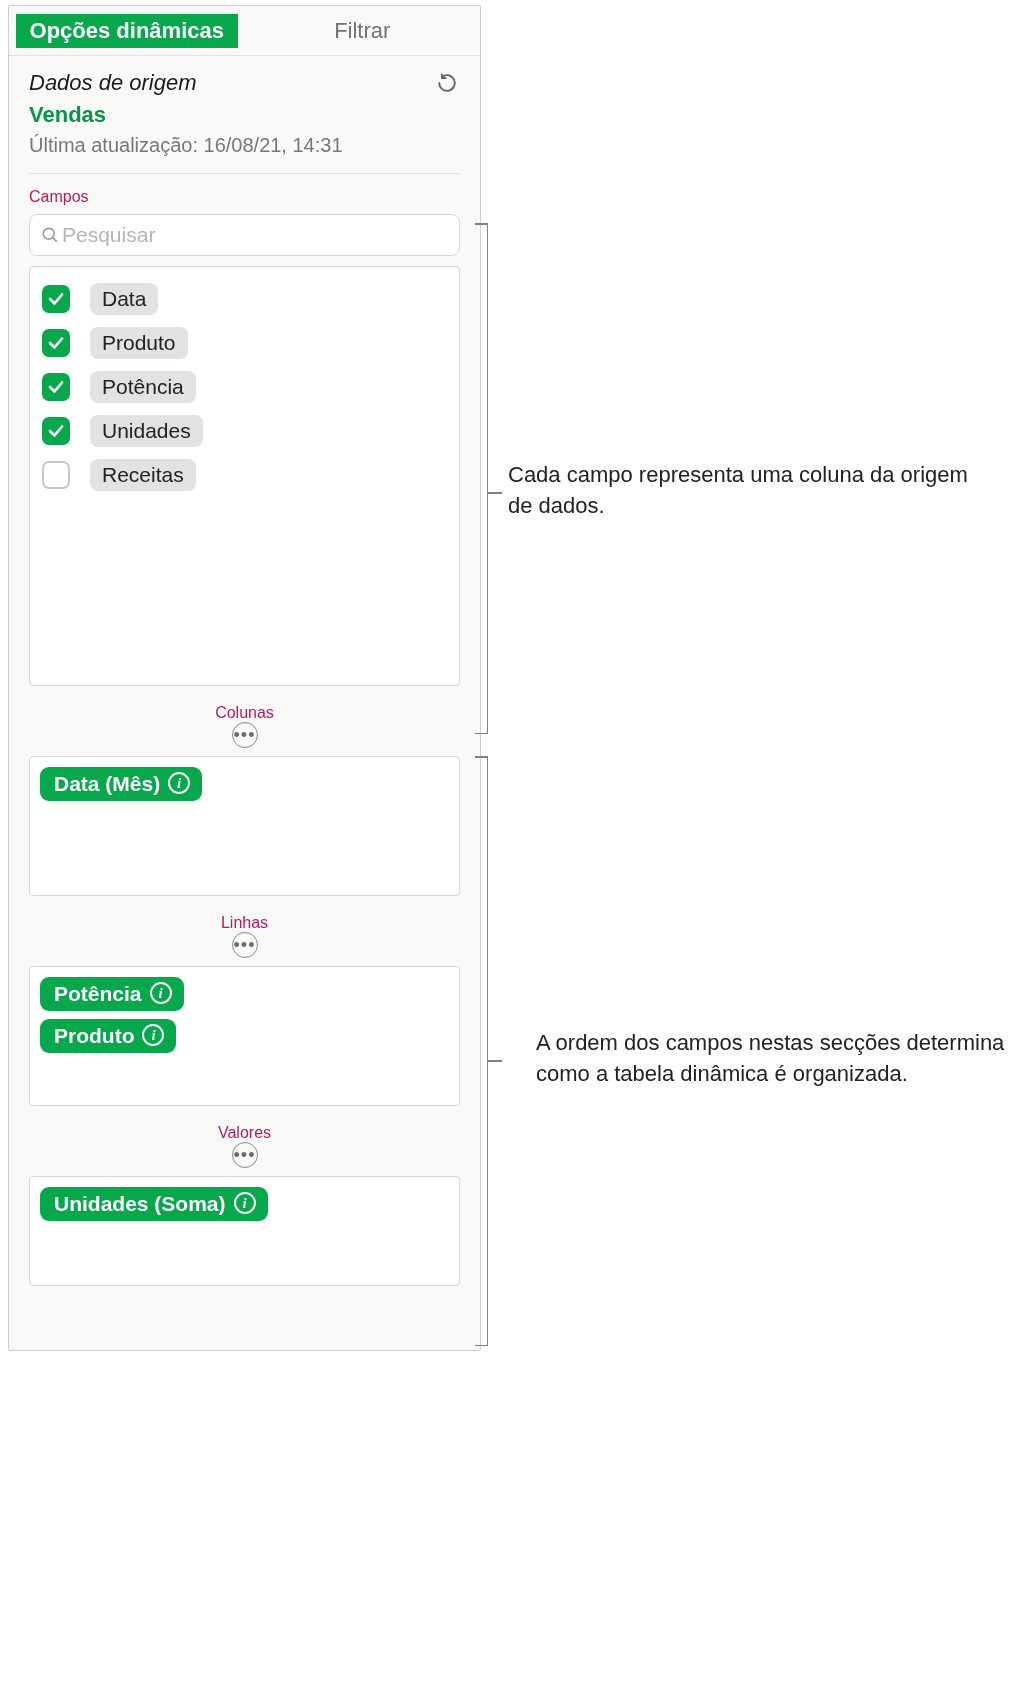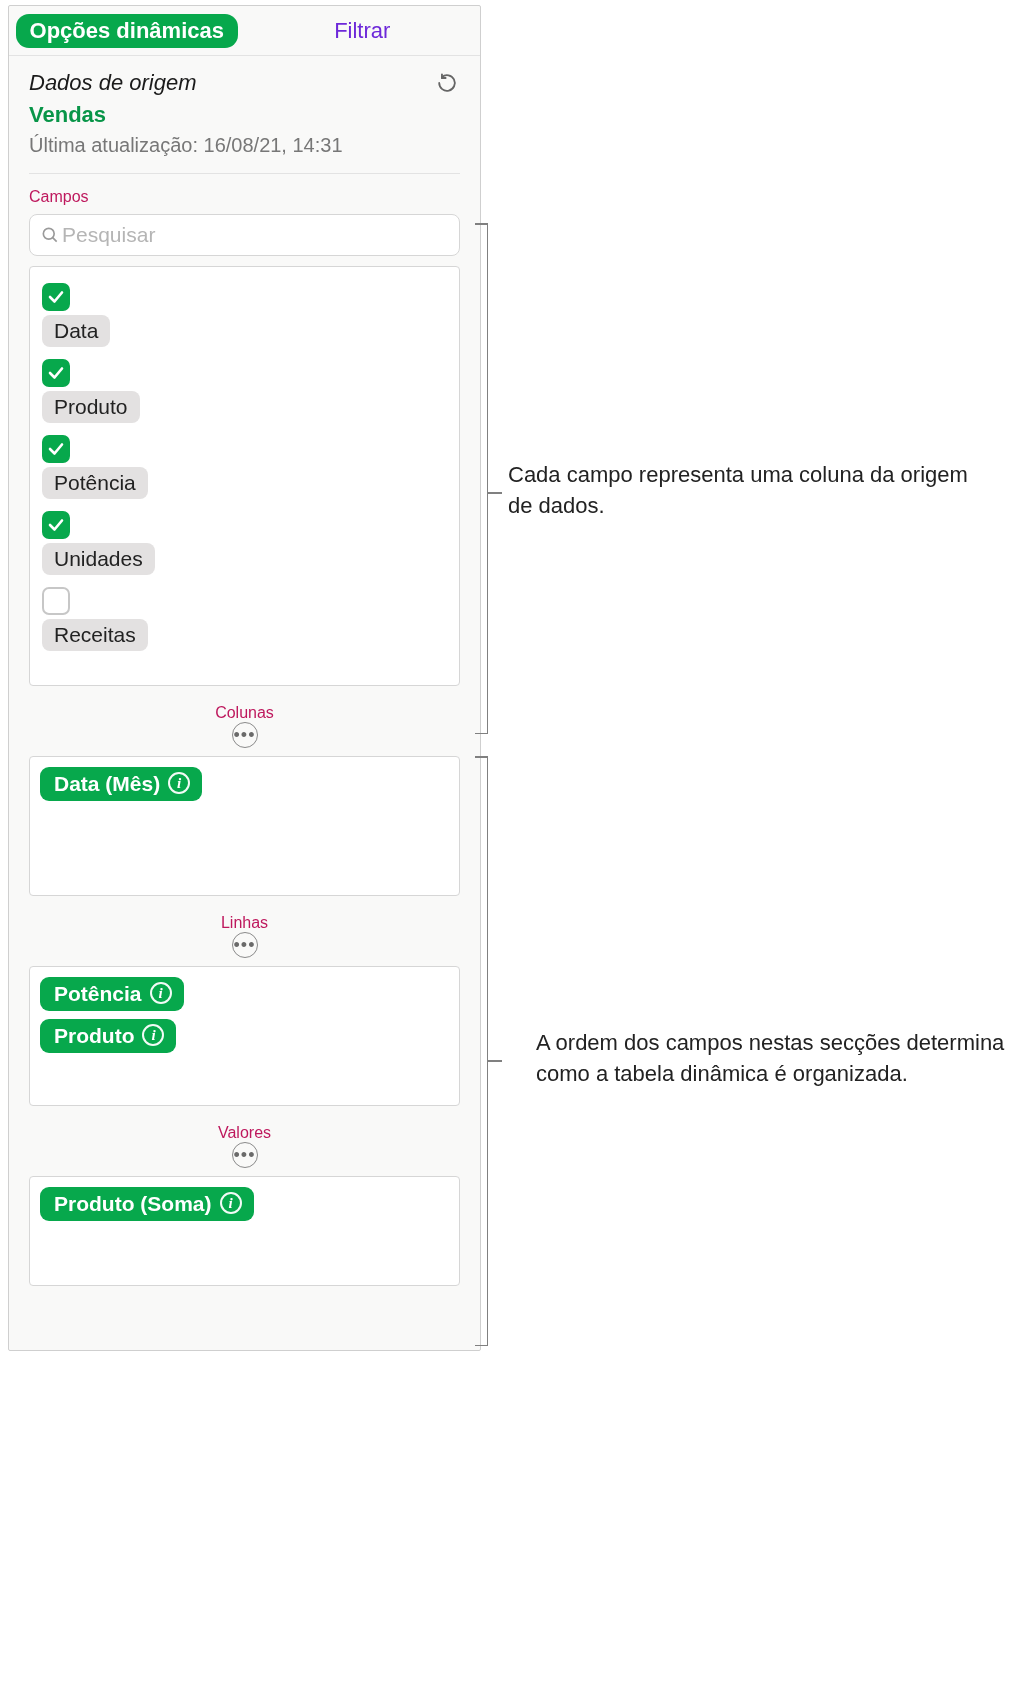--- a/index.html
+++ b/index.html
@@ -45,28 +45,28 @@
     border-bottom: 1px solid #e3e3e3;
   }
   .tab {
     flex: 1;
     height: 100%;
     display: flex;
     align-items: center;
     justify-content: center;
     font-size: 22px;
     cursor: pointer;
-    color: #6d28d9;
+    color: #737373;
   }
   .tab.active {
     color: #fff;
   }
   .tab.active .pill {
     background: var(--green);
-    border-radius: 13px;
+    border-radius: 0;
     padding: 4px 14px;
     font-weight: 600;
   }
   
   .section {
     padding: 14px 20px 0 20px;
   }
   .source-header {
     display: flex;
     align-items: center;
@@ -128,24 +128,23 @@
   .fields-list {
     margin-top: 10px;
     background: #fff;
     border: 1px solid var(--border);
     border-radius: 4px;
     height: 420px;
     padding: 10px 10px;
   }
   .field-row {
     display: flex;
-    align-items: flex-start;
-    gap: 4px;
+    align-items: center;
+    gap: 20px;
     padding: 6px 2px;
-    flex-direction: column;
   }
   .cb {
     width: 28px; height: 28px;
     border: 2px solid #c7c7c7;
     border-radius: 7px;
     background: #fff;
     display:flex;align-items:center;justify-content:center;
     flex: 0 0 auto;
     cursor: pointer;
   }
@@ -364,21 +363,21 @@
       </div>
 
       <div class="zone-header">
         <div class="zone-label">Valores</div>
         <div class="more-btn">
           <span>•••</span>
         </div>
       </div>
       <div class="zone-box">
         <div class="token">
-          <span>Produto (Soma)</span>
+          <span>Unidades (Soma)</span>
           <span class="info">i</span>
         </div>
       </div>
 
     </div>
   </div>
 
   <div class="bracket" style="left:487px; top:223px; height:511px;"></div>
   <div class="leader" style="left:488px; top:492px; width:14px;"></div>
   <div class="callout" style="left:508px; top:460px;">

